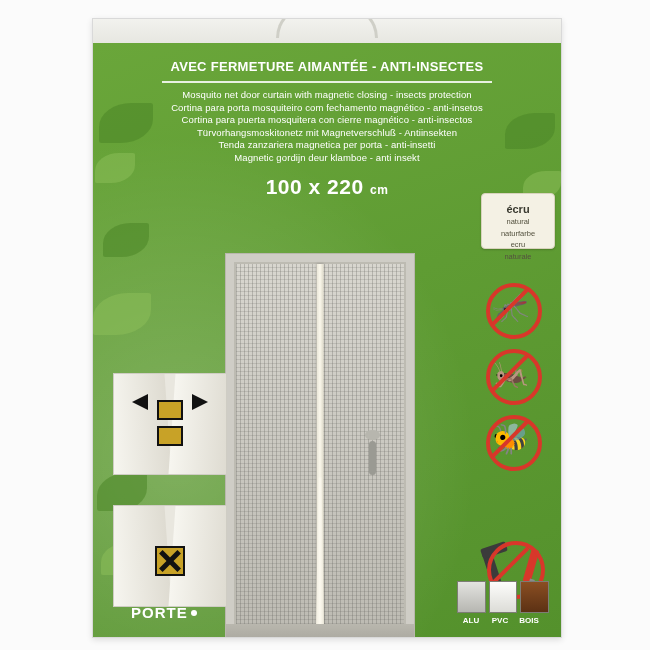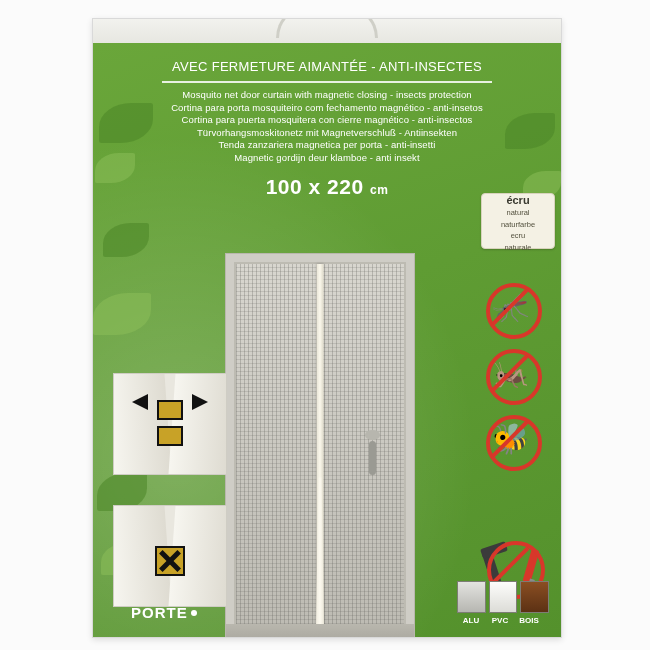--- a/index.html
+++ b/index.html
@@ -51,42 +51,42 @@
   }
 
   
   .title{
     color:#ffffff;font-weight:bold;letter-spacing:.5px;
     text-align:center;font-size:23.5px;line-height:26px;
     text-shadow:0 1px 1px rgba(0,0,0,.25);
     margin-top:6px;
   }
   .subtitle{
-    color:#ffffff;font-weight:normal;text-align:center;
+    color:#ffffff;font-weight:bold;text-align:center;
     font-size:13px;letter-spacing:.3px;margin-top:4px;
   }
   .rule{
     width:330px;height:2px;background:rgba(255,255,255,.85);
     margin:7px auto 6px auto;
   }
   .langs{
     text-align:center;color:#ffffff;font-size:9.5px;line-height:12.6px;
     letter-spacing:.1px;
   }
   .size{
     text-align:center;color:#ffffff;font-weight:bold;
     font-size:21px;margin-top:10px;letter-spacing:.5px;
   }
   .size small{font-size:12px;font-weight:bold;}
 
   
   .badge{
     position:absolute;right:6px;top:150px;width:74px;height:56px;
     background:#f4f1e4;border:1px solid #d8d3bd;border-radius:4px;
-    text-align:center;padding-top:0;box-sizing:border-box;
+    text-align:center;padding-top:9px;box-sizing:border-box;
     box-shadow:0 1px 2px rgba(0,0,0,.2);
   }
   .badge .b1{font-size:11px;font-weight:bold;color:#3a3a30;}
   .badge .b2{font-size:7.5px;color:#54523f;line-height:9.5px;margin-top:2px;}
 
   
   .photo{
     position:absolute;left:132px;top:210px;width:188px;height:388px;
     background:#cfcdc6;
     border:1px solid #b9b7ae;

